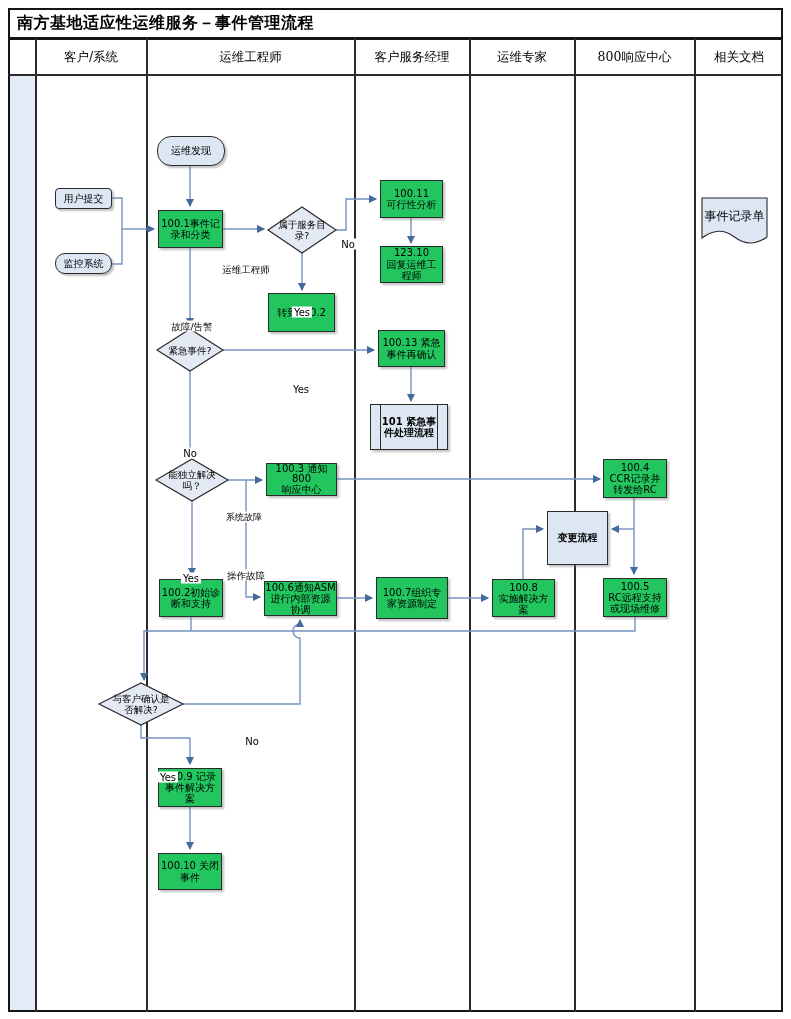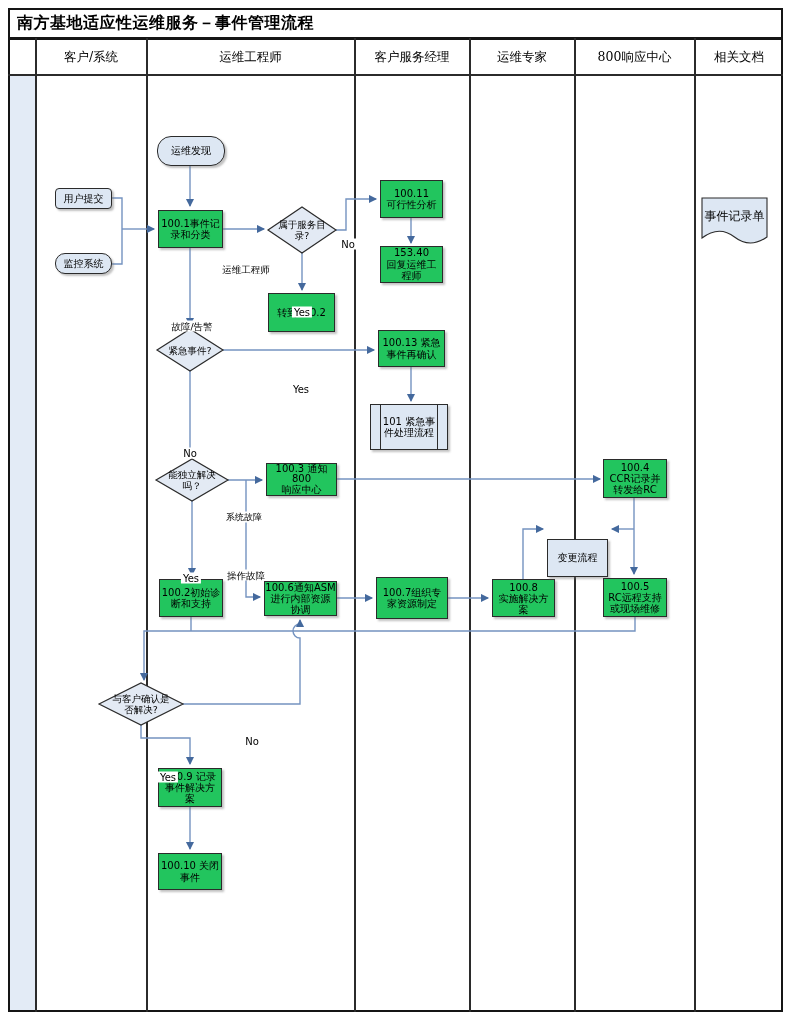--- a/index.html
+++ b/index.html
@@ -20,21 +20,21 @@
   
   #edges{position:absolute;left:0;top:0;width:791px;height:1019px;z-index:2;pointer-events:none;}
   .edgepath{stroke:#7493c0;stroke-width:1.4;fill:none;}
   .dshape{fill:#e3eaf4;stroke:#2b2b2b;stroke-width:1.2;}
   .docshape{fill:#dde7f3;stroke:#2b2b2b;stroke-width:1.1;}
 
   
   .nd{position:absolute;box-sizing:border-box;display:flex;align-items:center;justify-content:center;
     text-align:center;font-size:10px;line-height:11.5px;white-space:pre-line;z-index:3;}
   .rect{background:#22c55e;border:1.3px solid #2b2b2b;box-shadow:2px 2px 2px rgba(120,120,120,.45);}
-  .blue{background:#dde7f3;}
+  .blue{background:#dde7f3;font-weight:bold;}
   .stadium{background:#dde7f3;border:1.3px solid #2b2b2b;border-radius:14px;box-shadow:2px 2px 2px rgba(120,120,120,.45);}
   .subproc{position:relative;}
   .subproc::before,.subproc::after{content:"";position:absolute;top:0;bottom:0;width:1.2px;background:#2b2b2b;}
   .subproc::before{left:9px;} .subproc::after{right:9px;}
   .dtext{position:absolute;display:flex;align-items:center;justify-content:center;text-align:center;
     font-size:9.5px;line-height:11px;white-space:pre-line;z-index:3;}
   .doctext{position:absolute;display:flex;align-items:center;justify-content:center;font-size:12px;z-index:3;}
 
   
   .elbl{position:absolute;transform:translate(-50%,-50%);background:#fff;padding:0 2px;
@@ -105,21 +105,21 @@
 </svg>
 
 <div class="nd stadium" style="left:157px;top:136px;width:68px;height:30px">运维发现</div>
 <div class="nd stadium" style="left:55px;top:188px;width:57px;height:21px;border-radius:4px">用户提交</div>
 <div class="nd stadium" style="left:55px;top:253px;width:57px;height:21px;border-radius:10px">监控系统</div>
 
 <div class="nd rect" style="left:158px;top:210px;width:65px;height:38px">100.1事件记
 录和分类</div>
 <div class="nd rect" style="left:380px;top:180px;width:63px;height:38px">100.11
 可行性分析</div>
-<div class="nd rect" style="left:380px;top:246px;width:63px;height:37px">153.40
+<div class="nd rect" style="left:380px;top:246px;width:63px;height:37px">123.10
 回复运维工
 程师</div>
 <div class="nd rect" style="left:268px;top:293px;width:67px;height:39px">转到100.2</div>
 <div class="nd rect" style="left:378px;top:330px;width:67px;height:37px">100.13 紧急
 事件再确认</div>
 <div class="nd rect blue subproc" style="left:370px;top:404px;width:78px;height:46px;padding:0 10px">101 紧急事
 件处理流程</div>
 <div class="nd rect" style="left:266px;top:463px;width:71px;height:33px;line-height:10.5px">100.3 通知
 800
 响应中心</div>
@@ -129,21 +129,21 @@
 进行内部资源
 协调</div>
 <div class="nd rect" style="left:376px;top:577px;width:72px;height:42px">100.7组织专
 家资源制定</div>
 <div class="nd rect" style="left:492px;top:579px;width:63px;height:38px;line-height:11px">100.8
 实施解决方
 案</div>
 <div class="nd rect" style="left:603px;top:459px;width:64px;height:39px;line-height:11px">100.4
 CCR记录并
 转发给RC</div>
-<div class="nd rect blue" style="left:547px;top:539px;width:61px;height:38px">变更流程</div>
+<div class="nd rect blue" style="left:547px;top:511px;width:61px;height:54px">变更流程</div>
 <div class="nd rect" style="left:603px;top:578px;width:64px;height:39px;line-height:11px">100.5
 RC远程支持
 或现场维修</div>
 <div class="nd rect" style="left:158px;top:768px;width:64px;height:39px;line-height:11px">100.9 记录
 事件解决方
 案</div>
 <div class="nd rect" style="left:158px;top:853px;width:64px;height:37px">100.10 关闭
 事件</div>
 
 <div class="dtext" style="left:272px;top:212px;width:60px;height:36px">属于服务目

